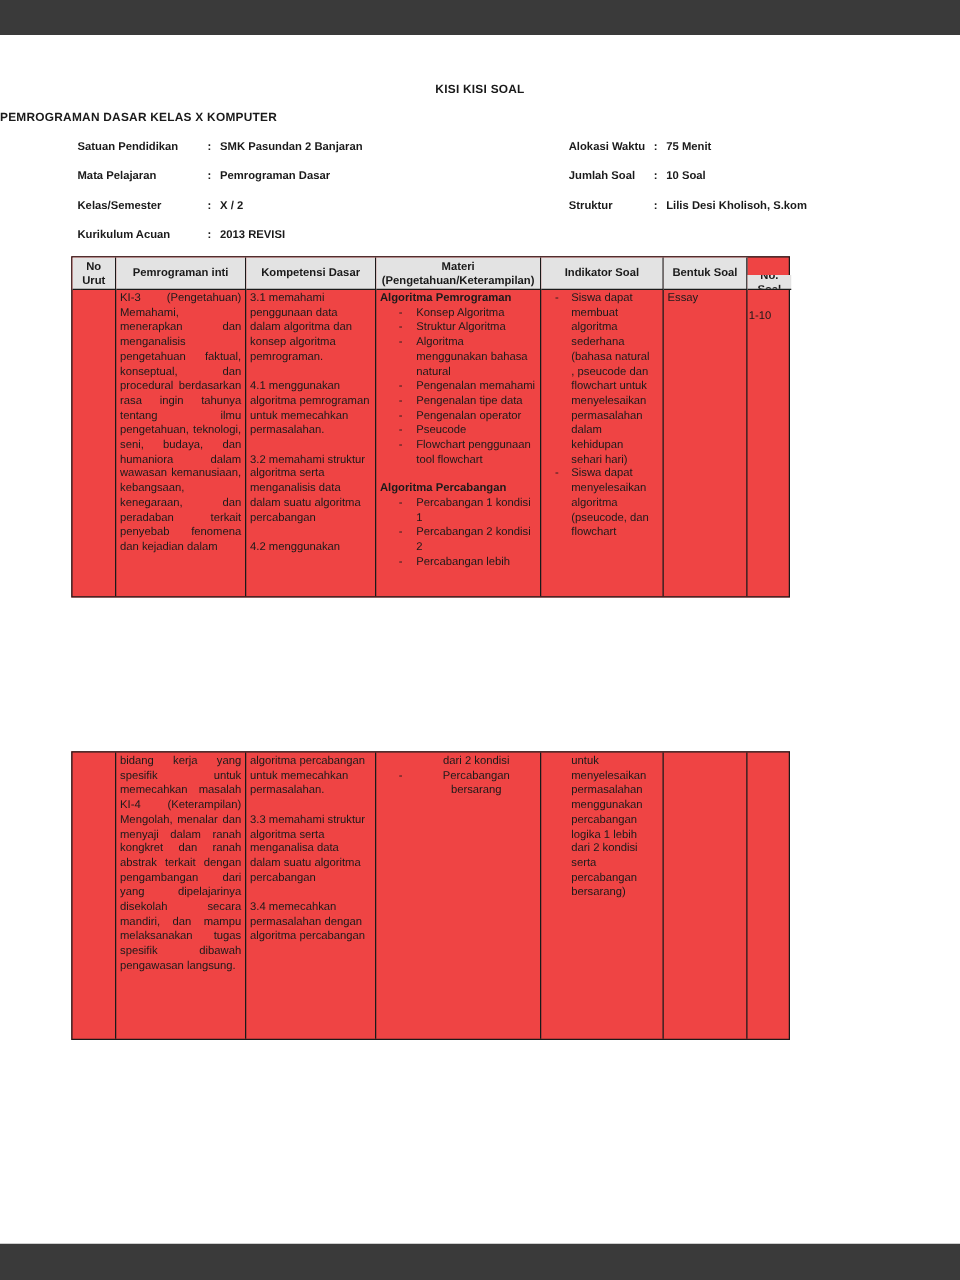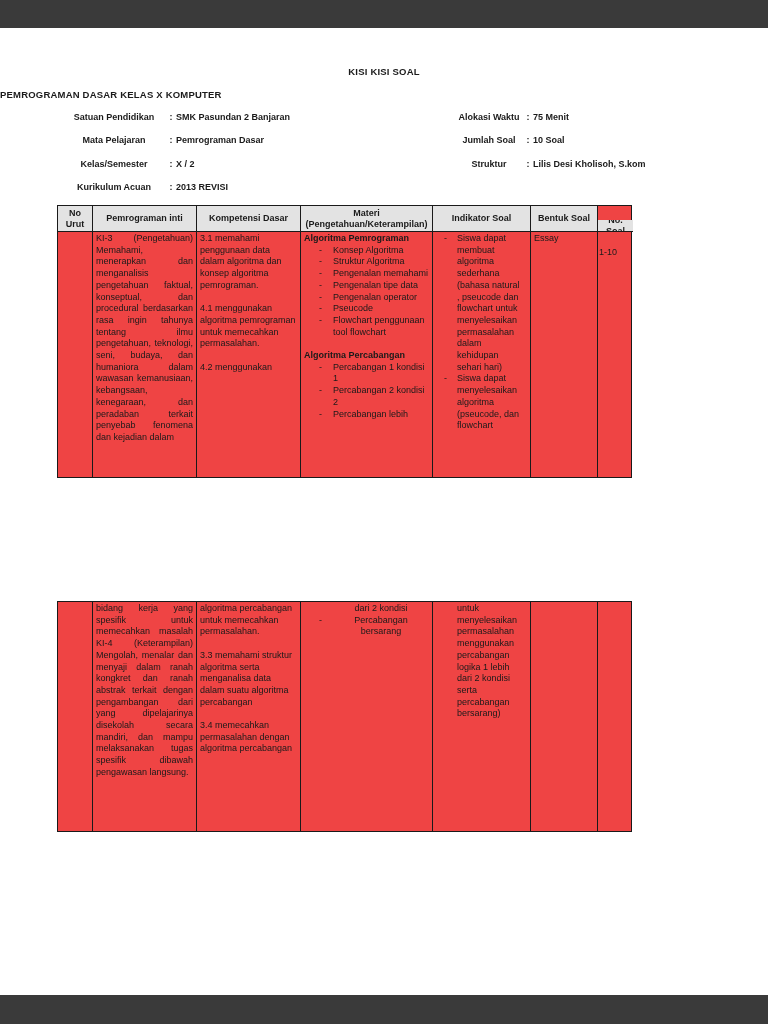--- a/index.html
+++ b/index.html
@@ -10,21 +10,21 @@
   .band{position:absolute;left:0;width:768px;background:#3a3a3a;}
   .band.top{top:0;height:28px;}
   .band.bottom{top:995px;height:29px;}
   .doc-title{position:absolute;top:66px;left:0;width:768px;text-align:center;
     font-size:9.5px;font-weight:bold;letter-spacing:.2px;}
   .doc-subtitle{position:absolute;top:89px;left:0;width:663px;text-align:left;
     font-size:9.5px;font-weight:bold;letter-spacing:.2px;}
   .meta-col{position:absolute;font-size:9px;font-weight:bold;}
   #meta-left{left:62px;top:112px;}
   #meta-right{left:455px;top:112px;}
-  .meta-row{display:flex;height:23.4px;align-items:flex-start;line-height:11px;text-align:center;}
+  .meta-row{display:flex;height:23.4px;align-items:flex-start;line-height:11px;}
   #meta-left .m-label{width:104px;}
   #meta-right .m-label{width:68px;}
   .m-colon{width:10px;}
   .m-value{white-space:nowrap;}
   .tbl{position:absolute;left:57px;width:575px;border:1.6px solid #1a1a1a;
     box-sizing:border-box;display:flex;flex-direction:column;background:#ef4444;}
   #table-block-1{top:205px;height:273px;}
   #table-block-2{top:601px;height:231px;}
   .tr{display:flex;flex:1 1 auto;min-height:0;}
   .tr.head{flex:0 0 26px;}
@@ -102,26 +102,28 @@
       <div class="td th" style="width: 98px; flex: 0 0 98px;">Indikator Soal</div>
       <div class="td th" style="width: 67px; flex: 0 0 67px;">Bentuk Soal</div>
       <div class="td th" style="width: 35px; flex: 0 0 35px;">No. Soal</div>
     </div>
     <div class="tr">
       <div class="td" style="width: 35px; flex: 0 0 35px;"></div>
       <div class="td justify" style="width: 104px; flex: 0 0 104px;">KI-3 (Pengetahuan) Memahami, menerapkan dan menganalisis pengetahuan faktual, konseptual, dan procedural berdasarkan rasa ingin tahunya tentang ilmu pengetahuan, teknologi, seni, budaya, dan humaniora dalam wawasan kemanusiaan, kebangsaan, kenegaraan, dan peradaban terkait penyebab fenomena dan kejadian dalam</div>
       <div class="td" style="width: 104px; flex: 0 0 104px;">
         <div class="para">3.1 memahami penggunaan data dalam algoritma dan konsep algoritma pemrograman.</div>
         <div class="para">4.1 menggunakan algoritma pemrograman untuk memecahkan permasalahan.</div>
+        <div class="para">3.2 memahami struktur algoritma serta menganalisis data dalam suatu algoritma percabangan</div>
         <div class="para">4.2 menggunakan</div>
       </div>
       <div class="td" style="width: 132px; flex: 0 0 132px;">
         <div class="mat-h">Algoritma Pemrograman</div>
         <div class="b-mat dash">Konsep Algoritma</div>
         <div class="b-mat dash">Struktur Algoritma</div>
+        <div class="b-mat dash">Algoritma menggunakan bahasa natural</div>
         <div class="b-mat dash">Pengenalan memahami</div>
         <div class="b-mat dash">Pengenalan tipe data</div>
         <div class="b-mat dash">Pengenalan operator</div>
         <div class="b-mat dash">Pseucode</div>
         <div class="b-mat dash">Flowchart penggunaan tool flowchart</div>
         <div class="spacer"></div>
         <div class="mat-h">Algoritma Percabangan</div>
         <div class="b-mat dash">Percabangan 1 kondisi 1</div>
         <div class="b-mat dash">Percabangan 2 kondisi 2</div>
         <div class="b-mat dash">Percabangan lebih</div>

